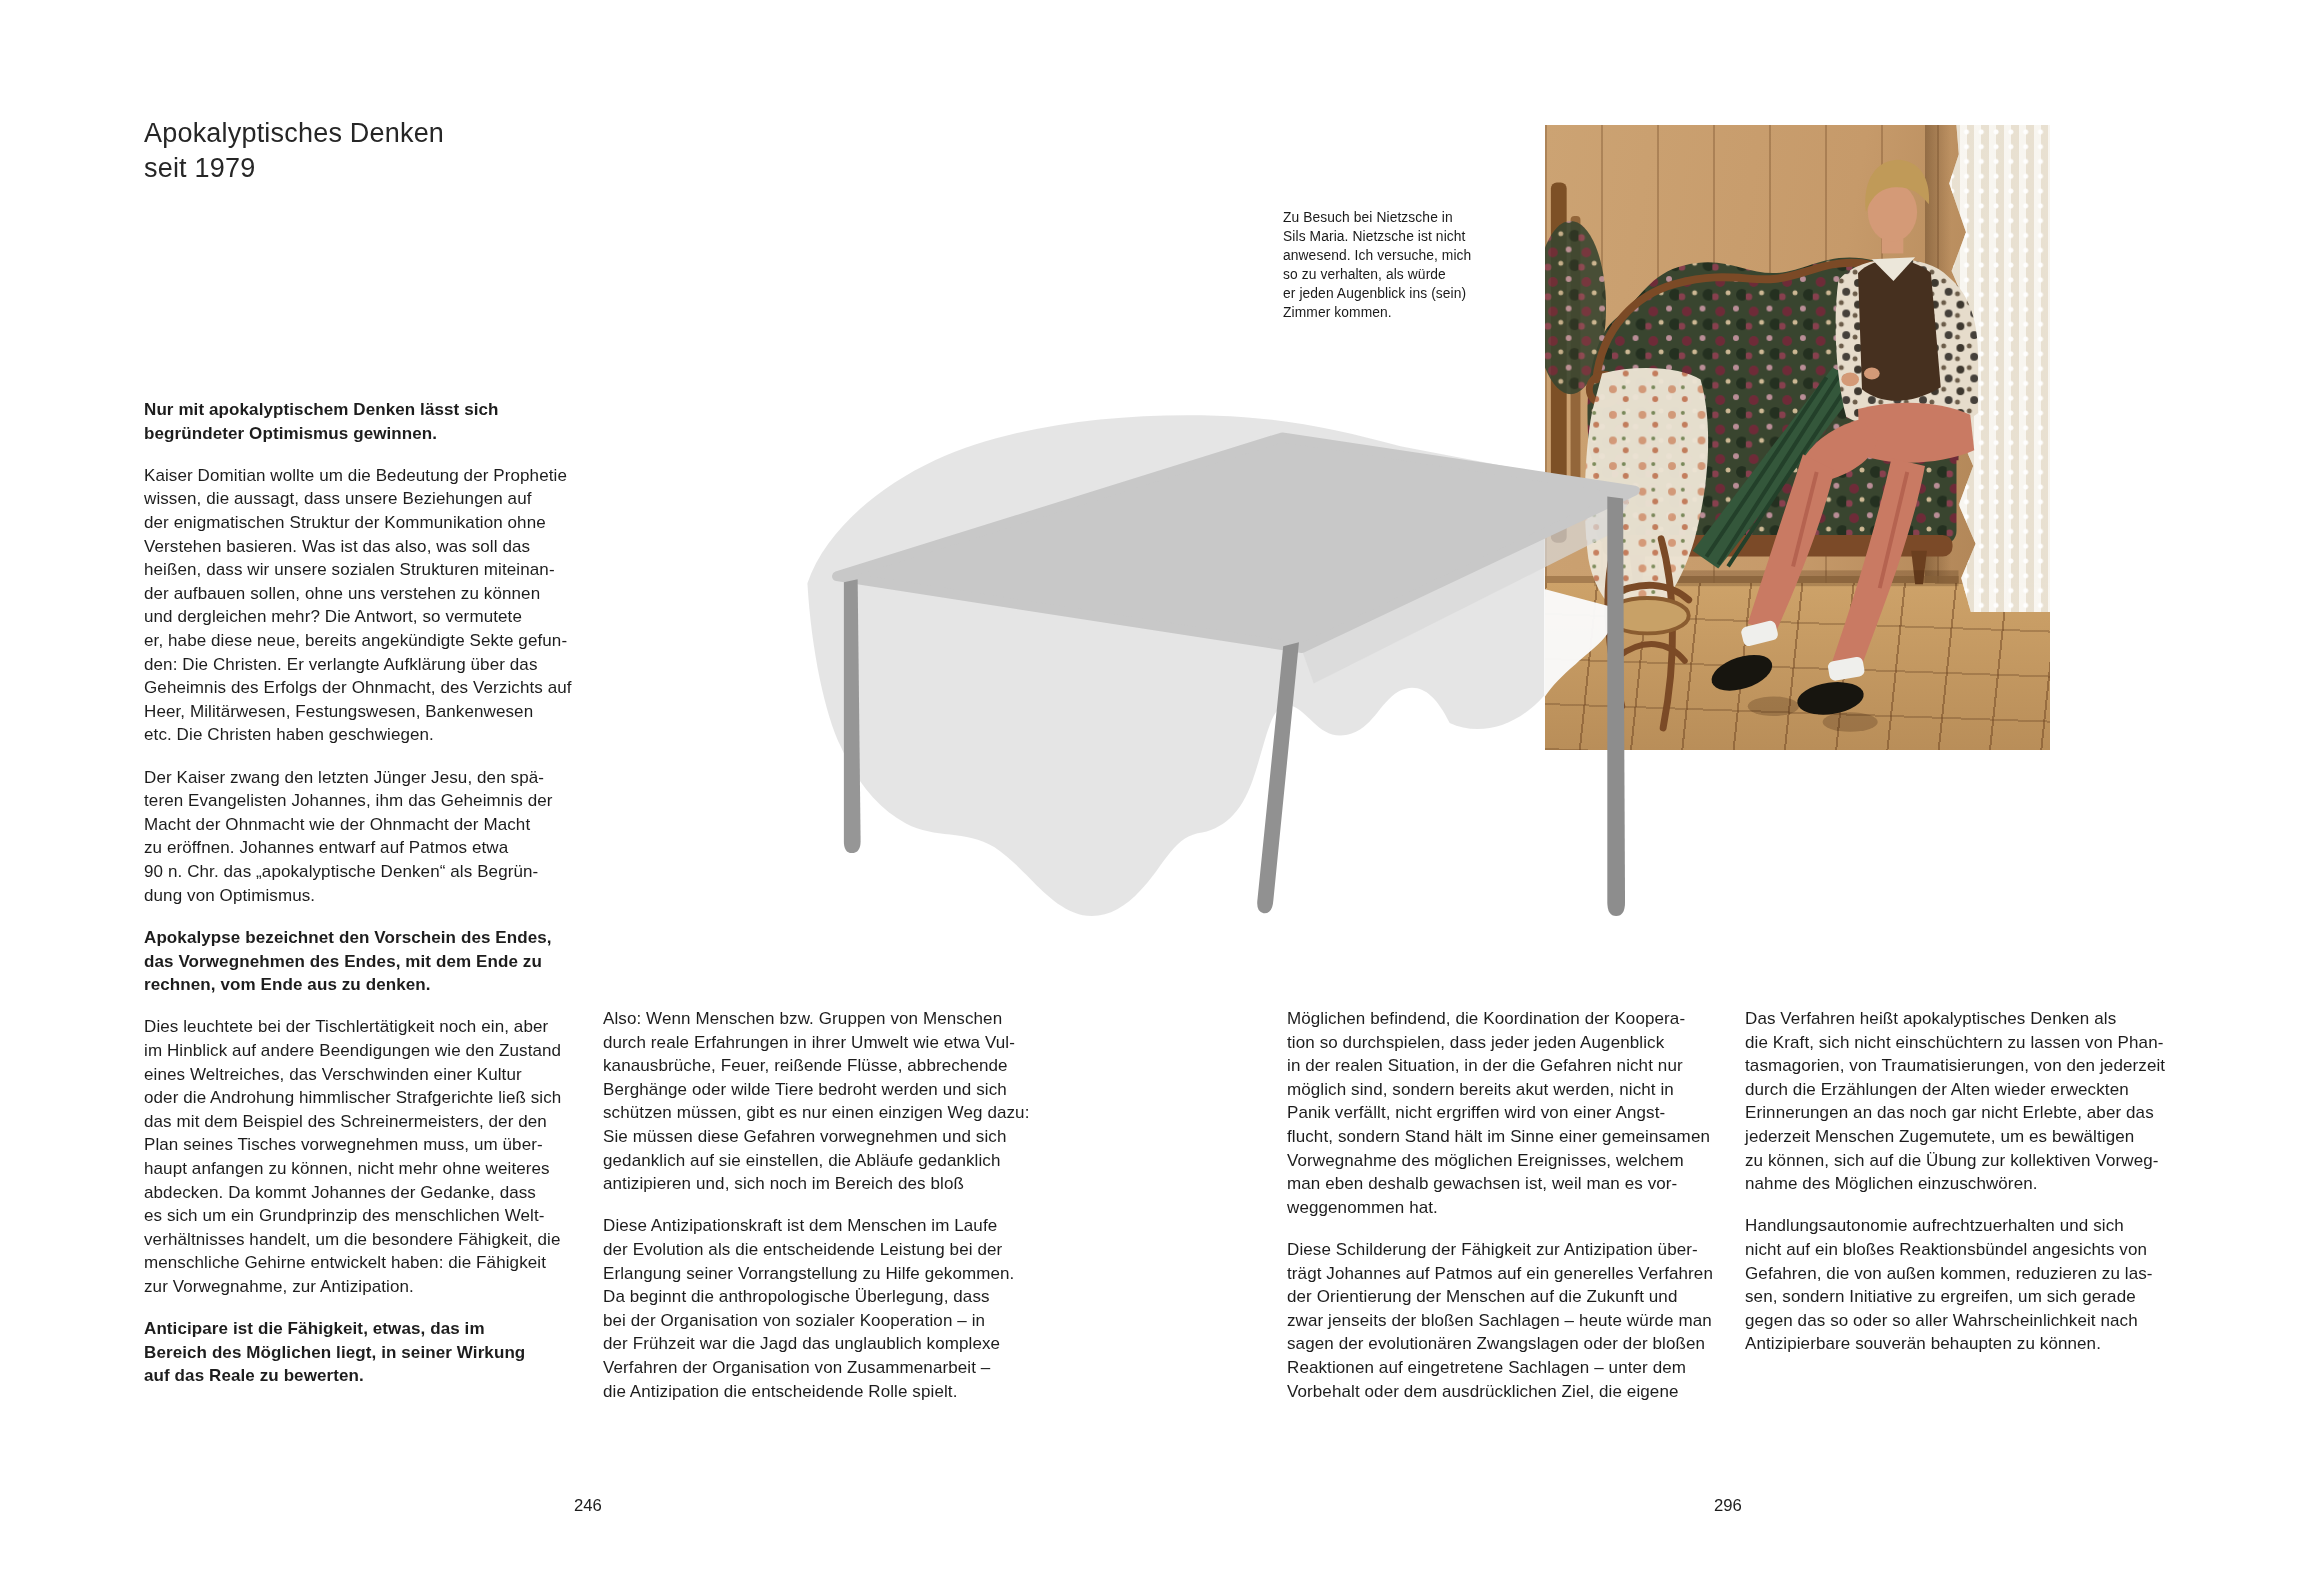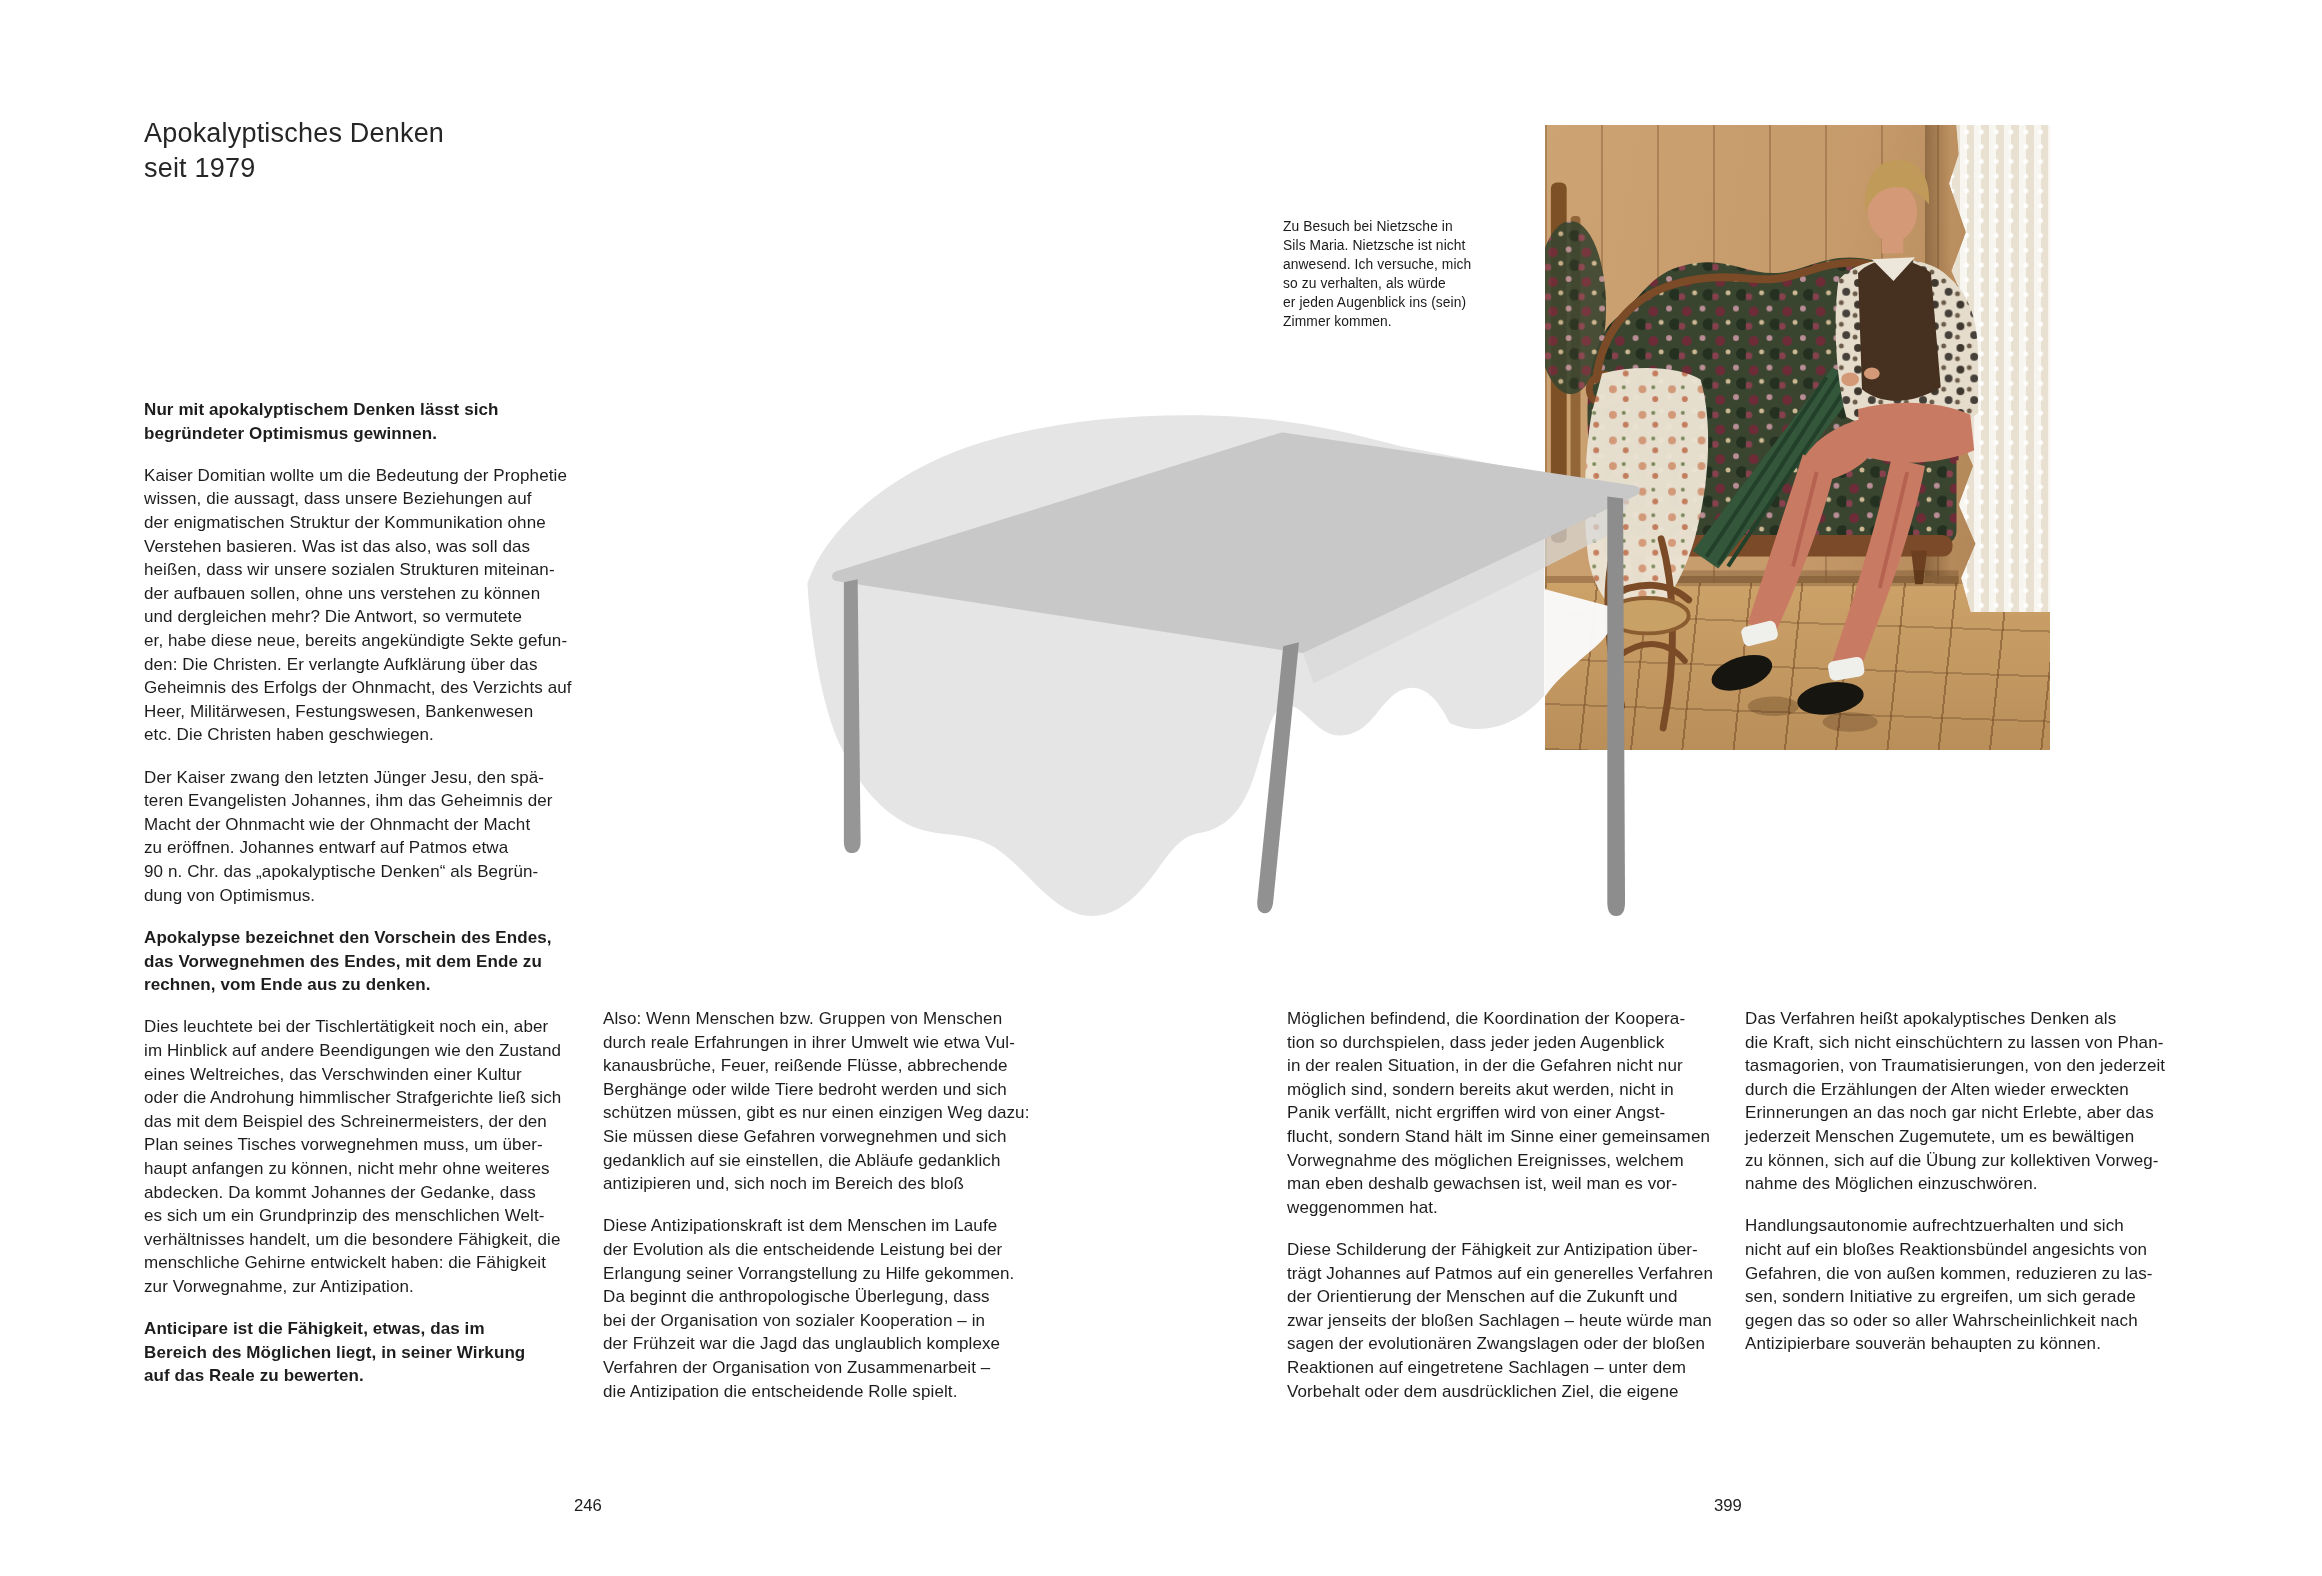--- a/index.html
+++ b/index.html
@@ -9,21 +9,21 @@
   
   .title{left:144px;top:116px;font-size:27px;line-height:35px;font-weight:400;
          color:#262626;white-space:pre-line;letter-spacing:0.2px;}
   .col{width:463px;font-size:17px;line-height:23.6px;letter-spacing:0.1px;}
   .col p{margin:0 0 18.7px 0;white-space:pre-line;}
   .col p.b{font-weight:700;}
   .col1{left:144px;top:398px;}
   .col2{left:603px;top:1007px;}
   .col3{left:1287px;top:1007px;}
   .col4{left:1745px;top:1007px;}
-  .caption{left:1283px;top:217px;width:227px;font-size:13.8px;line-height:19px;
+  .caption{left:1283px;top:208px;width:227px;font-size:13.8px;line-height:19px;
            white-space:pre-line;letter-spacing:0.1px;color:#1a1a1a;}
   .pageno{top:1448px;font-size:16.7px;color:#1d1d1d;margin-top:48px;}
   .pn-left{left:574px;}
   .pn-right{left:1714px;}
   
   .photo{left:1545px;top:125px;width:505px;height:625px;overflow:hidden;background:#c49a6b;}
   .photo .wall{position:absolute;left:0;top:0;right:0;height:463px;
     background:
       repeating-linear-gradient(90deg, rgba(122,82,46,.38) 0 2px, rgba(0,0,0,0) 2px 56px),
       linear-gradient(100deg,#cca373 0%,#c69a6a 55%,#aa7f51 100%);}
@@ -151,21 +151,21 @@
 </div>
 
 <div class="abs caption">Zu Besuch bei Nietzsche in
 Sils Maria. Nietzsche ist nicht
 anwesend. Ich versuche, mich
 so zu verhalten, als würde
 er jeden Augenblick ins (sein)
 Zimmer kommen.</div>
 
 <div class="abs pageno pn-left">246</div>
-<div class="abs pageno pn-right">399</div>
+<div class="abs pageno pn-right">296</div>
 
 <div class="abs photo">
   <div class="wall"></div>
   <div class="corner"></div>
   <div class="baseboard"></div>
   <div class="floor"></div>
   <div class="curtain"></div>
 
   <svg class="artsvg" width="505" height="625" viewBox="0 0 513 634">
     <defs>

